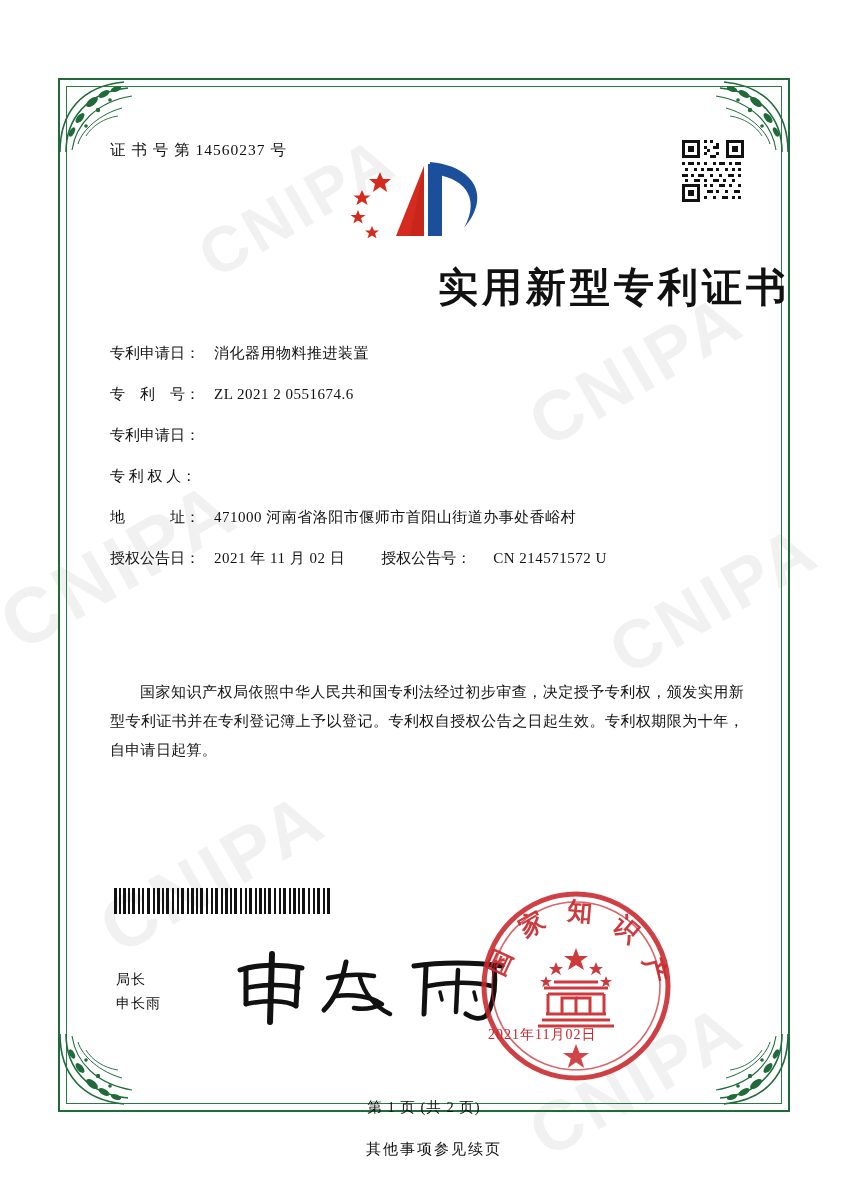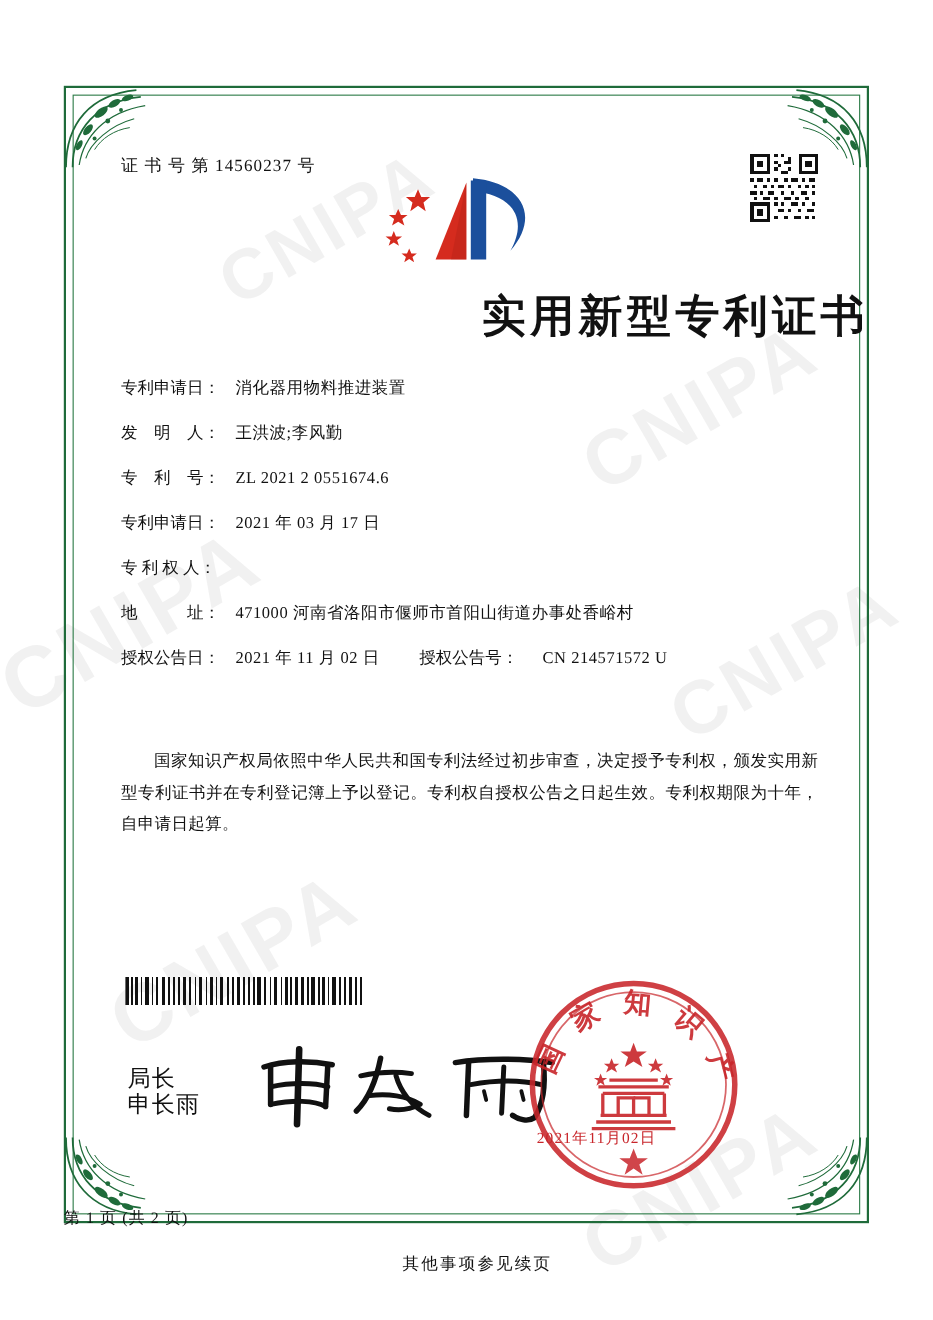--- a/index.html
+++ b/index.html
@@ -97,21 +97,21 @@
   }
   .para p{margin:0 0 2px 0;text-indent:2em;}
 
   .barcode{
     position:absolute;left:56px;top:810px;width:220px;height:26px;
   }
   .barcode svg{display:block;}
 
   .sign-block{
     position:absolute;left:58px;top:890px;
-    font-size:21px;line-height:24px;letter-spacing:1px;
+    font-size:14px;line-height:24px;letter-spacing:1px;
   }
   .handwrite{
     position:absolute;left:170px;top:870px;
     width:300px;height:80px;
   }
   .handwrite svg{display:block;}
 
   .seal{
     position:absolute;left:418px;top:808px;width:200px;height:200px;
   }
@@ -119,21 +119,21 @@
   .seal-date{
     position:absolute;left:430px;top:948px;width:180px;
     text-align:left;
     color:#c8252a;
     font-size:14px;
     letter-spacing:1px;
   }
 
   .page-no{
     position:absolute;left:0;right:0;top:1020px;
-    font-size:14.5px;letter-spacing:1px;
+    text-align:center;font-size:14.5px;letter-spacing:1px;
   }
 
   .footnote{
     position:absolute;left:0;right:0;top:1140px;
     text-align:center;font-size:15px;letter-spacing:2px;color:#111;
     z-index:4;
     margin-left:20px;
   }
 </style>
 </head>
@@ -330,30 +330,25 @@
   </div>
 
   <div class="title">实用新型专利证书</div>
 
   <div class="fields">
     <div class="row">
       <div class="lbl">专利申请日：</div>
       <div class="val">消化器用物料推进装置</div>
     </div>
     <div class="row">
-      <div class="lbl">发　明　人：</div>
-      <div class="val">王洪波;李风勤</div>
-    </div>
-    <div class="row">
       <div class="lbl">专　利　号：</div>
       <div class="val">ZL 2021 2 0551674.6</div>
     </div>
     <div class="row">
       <div class="lbl">专利申请日：</div>
-      <div class="val">2021 年 03 月 17 日</div>
     </div>
     <div class="row">
       <div class="lbl">专 利 权 人：</div>
     </div>
     <div class="row">
       <div class="lbl">地　　　址：</div>
       <div class="val">471000 河南省洛阳市偃师市首阳山街道办事处香峪村</div>
     </div>
     <div class="row two">
       <div class="lbl">授权公告日：</div>

